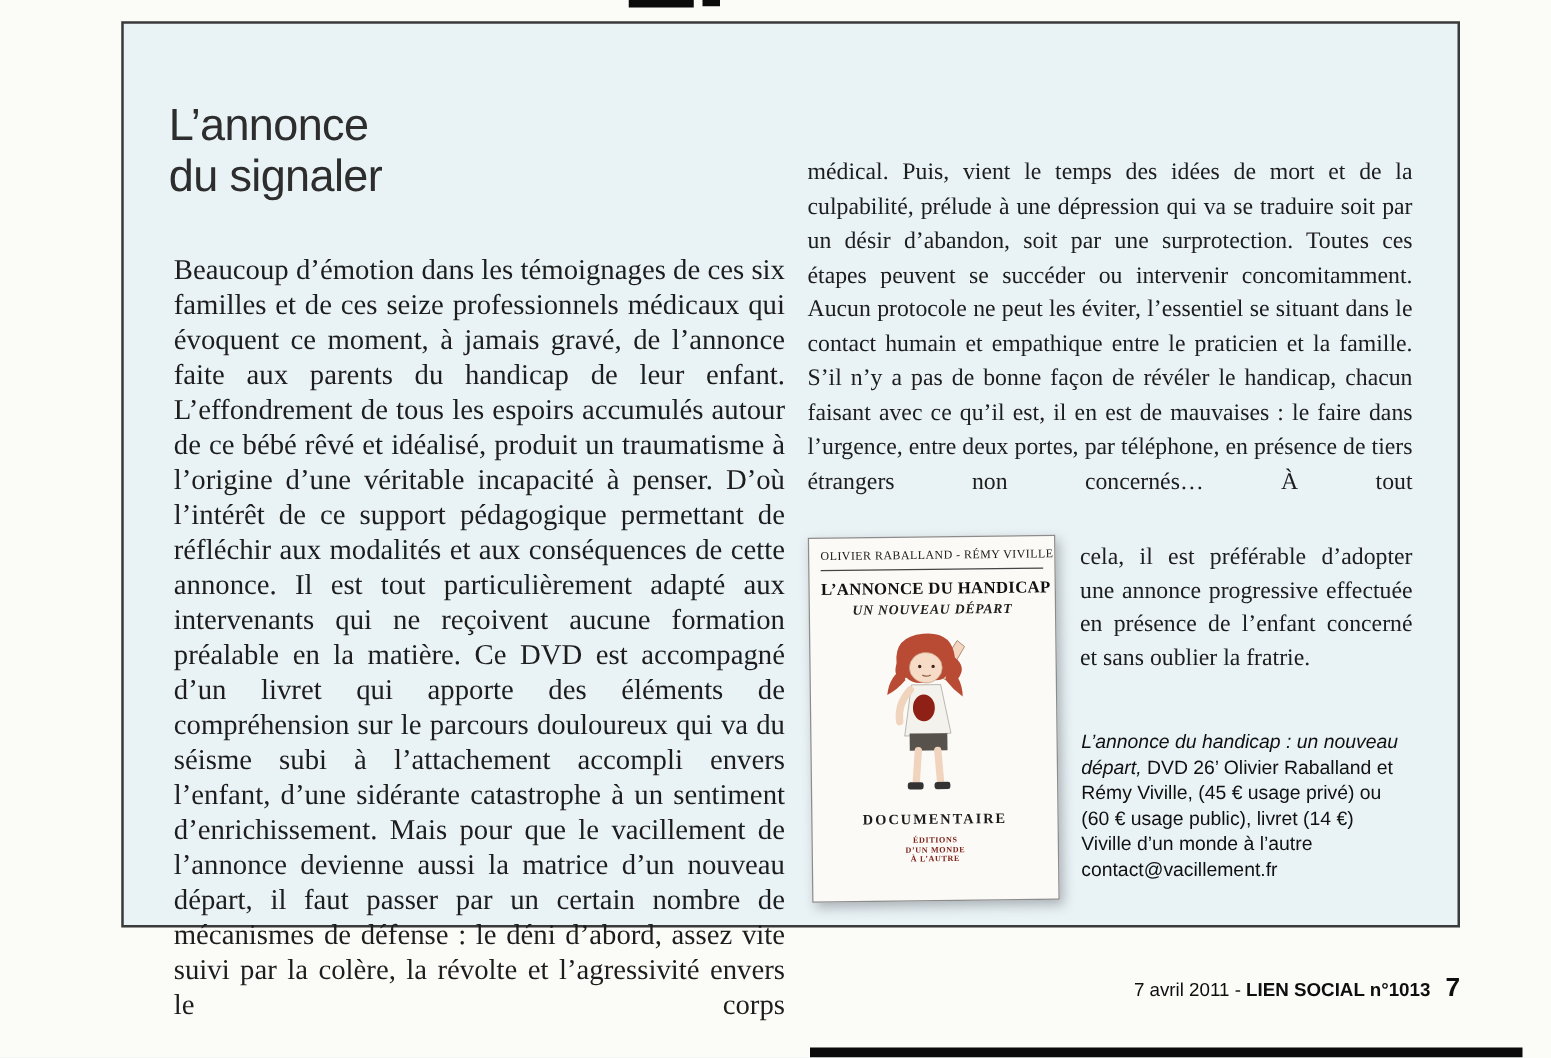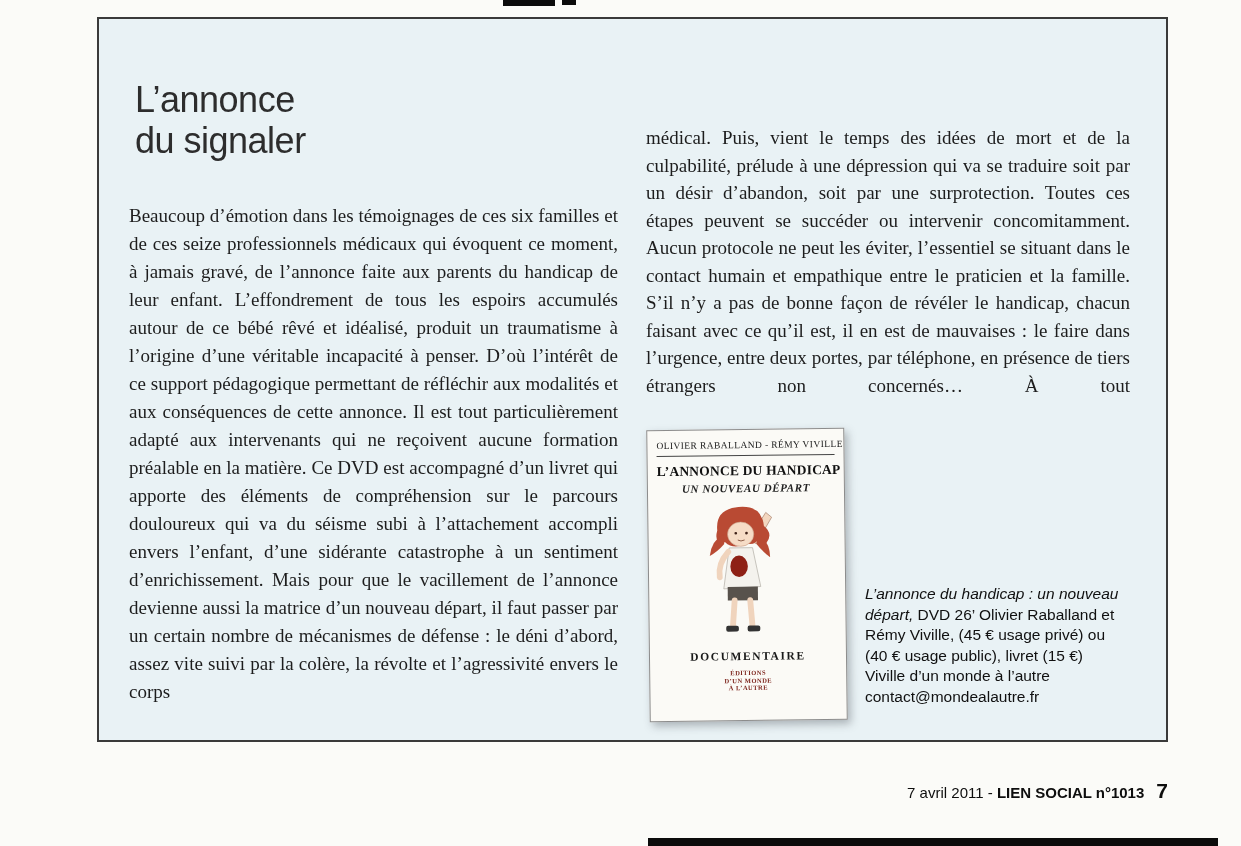--- a/index.html
+++ b/index.html
@@ -38,23 +38,23 @@
     font-weight: 400;
     font-size: 36px;
     line-height: 1.14;
     letter-spacing: -0.5px;
     color: #2d2d2d;
   }
 
   
   .col-left {
     position: absolute;
-    left: 30px; top: 183px;
+    left: 40px; top: 183px;
     width: 489px;
-    font-size: 19px;
+    font-size: 23px;
     line-height: 28px;
     text-align: justify;
     text-align-last: justify;
     hyphens: auto;
   }
 
   .col-right {
     position: absolute;
     left: 547px; top: 105px;
     width: 484px; height: 618px;
@@ -219,25 +219,26 @@
       </svg>
 
       <div class="cover-genre">DOCUMENTAIRE</div>
       <div class="cover-publisher">
         <div>Éditions</div>
         <div>d’un monde</div>
         <div>à l’autre</div>
       </div>
     </div>
 
+    <p class="wrap-text">cela, il est préférable d’adopter une annonce progressive effectuée en présence de l’enfant concerné et sans oublier la fratrie.</p>
 
     <div class="caption">
-      <span class="lead">L’annonce du handicap : un nouveau départ,</span><span> DVD 26’ Olivier Raballand et Rémy Viville, (45 € usage privé) ou (40 € usage public), livret (15 €)</span>
+      <span class="lead">L’annonce du handicap : un nouveau départ,</span><span> DVD 26’ Olivier Raballand et Rémy Viville, (45 € usage privé) ou (60 € usage public), livret (14 €)</span>
       <div>Viville d’un monde à l’autre</div>
-      <div>contact@mondealautre.fr</div>
+      <div>contact@vacillement.fr</div>
     </div>
 
   </div>
 </div>
 
 <div class="page-footer"><span>7 avril 2011 - </span><span class="journal">LIEN SOCIAL n°1013</span><span class="pagenum">7</span></div>
 
 <div class="artifact artifact-top-1"></div>
 <div class="artifact artifact-top-2"></div>
 <div class="artifact artifact-bottom"></div>

